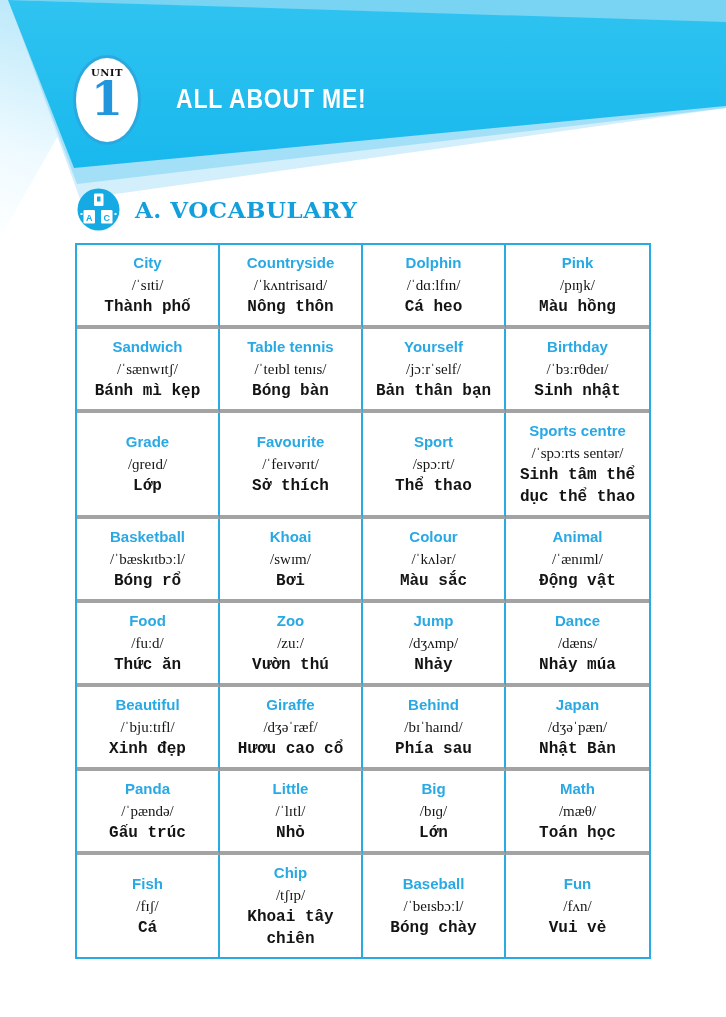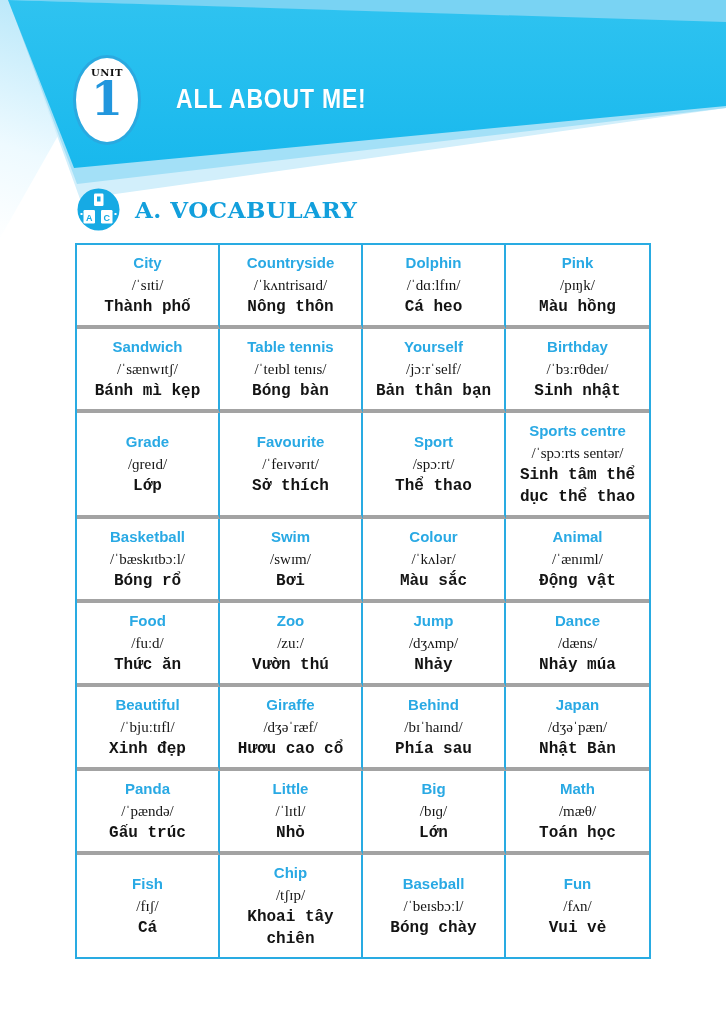--- a/index.html
+++ b/index.html
@@ -199,21 +199,21 @@
         <div class="word">Sports centre</div>
         <div class="ipa">/ˈspɔːrts sentər/</div>
         <div class="meaning">Sinh tâm thể dục thể thao</div>
       </div>
       <div class="cell">
         <div class="word">Basketball</div>
         <div class="ipa">/ˈbæskɪtbɔːl/</div>
         <div class="meaning">Bóng rổ</div>
       </div>
       <div class="cell">
-        <div class="word">Swim</div>
+        <div class="word">Khoai</div>
         <div class="ipa">/swɪm/</div>
         <div class="meaning">Bơi</div>
       </div>
       <div class="cell">
         <div class="word">Colour</div>
         <div class="ipa">/ˈkʌlər/</div>
         <div class="meaning">Màu sắc</div>
       </div>
       <div class="cell">
         <div class="word">Animal</div>

